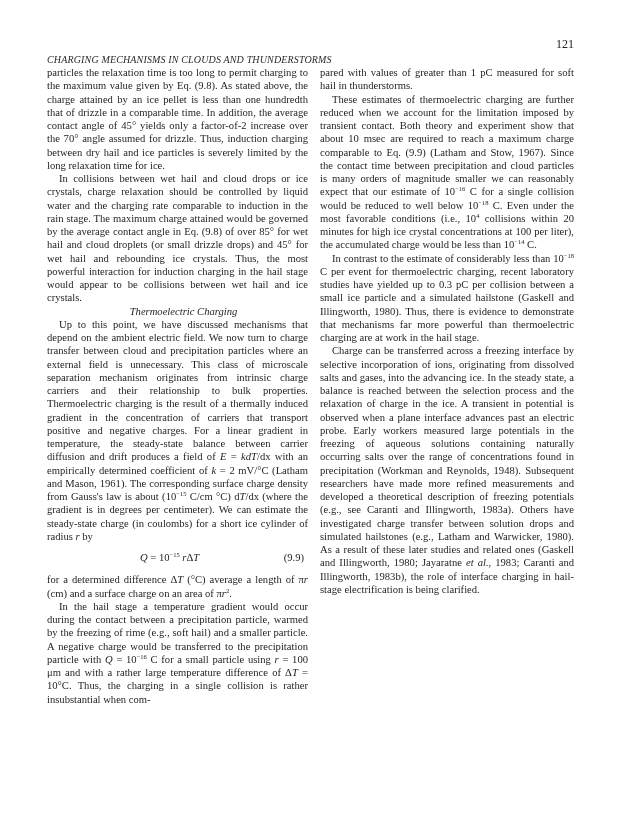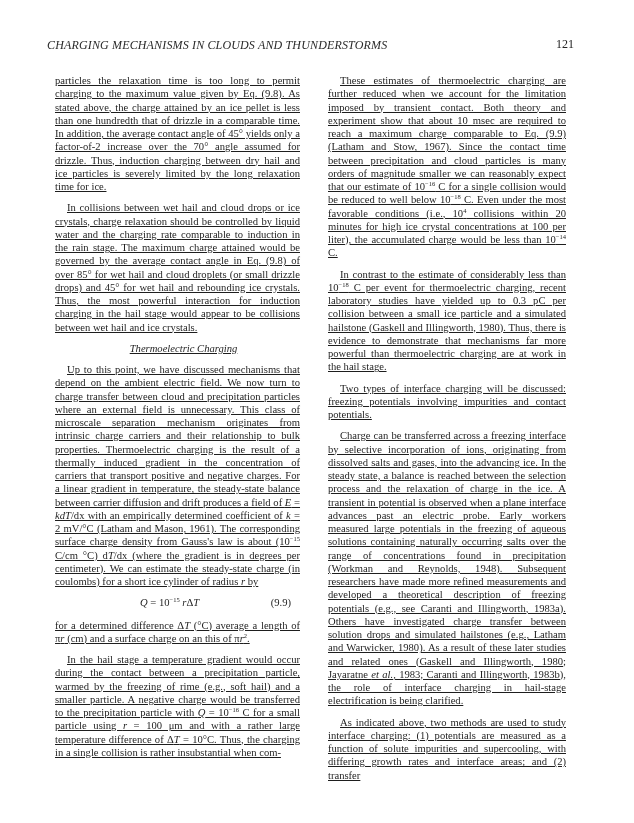--- a/index.html
+++ b/index.html
@@ -1,32 +1,32 @@
 <!DOCTYPE html>
 <html><head>
 <meta charset="utf-8">
 <style>
   html, body { margin: 0; padding: 0; background: #ffffff; }
   body { width: 634px; height: 823px; position: relative; overflow: hidden; }
   .page { position: absolute; left: 0; top: 0; width: 634px; height: 823px; background: #fff; color: #1c1c1c;
     font-family: "DejaVu Serif", "Liberation Serif", serif; }
   .running-head { position: absolute; left: 47px; top: 38px; width: 527px; height: 14px; }
-  .running-title { position: absolute; left: 0; top: 0; font-family: "Liberation Serif", serif; font-style: italic;
-    font-size: 12px; letter-spacing: 0.15px; color: #2a2a2a; white-space: nowrap; }
+  .running-title { position: absolute; left: 0; top: 16px; font-family: "Liberation Serif", serif; font-style: italic;
+    font-size: 10px; letter-spacing: 0.15px; color: #2a2a2a; white-space: nowrap; }
   .page-number { position: absolute; right: 0; top: -1px; font-family: "Liberation Serif", serif; font-size: 12px; color: #222; }
   .col { position: absolute; top: 66px; width: 261px; font-family: "Liberation Serif", serif; font-size: 10.6px;
     line-height: 13.25px; text-align: justify; hyphens: none; color: #1e1e1e; }
   .col-left { left: 47px; }
   .col-right { left: 320px; width: 254px; }
-  .col p { margin: 8px; text-indent: 12px; text-decoration: underline; }
+  .col p { margin: 0; text-indent: 12px; }
   .col p.noindent { text-indent: 0; }
   .heading { font-style: italic; margin: 18px 0 10px 12px; text-indent: 0; text-align: center; }
   .equation { position: relative; height: 13.25px; margin: 8px 0 9px 0; }
   .equation .eq-body { position: absolute; left: 93px; top: 0; white-space: nowrap; }
-  .equation .eq-num { position: absolute; right: 17px; top: 0; }
+  .equation .eq-num { position: absolute; right: 4px; top: 0; }
   sup { font-size: 6.5px; line-height: 0; vertical-align: 4px; }
   i { font-style: italic; }
 </style>
 </head>
 <body>
 
 <div class="page">
 
   <div class="running-head">
     <span class="running-title">CHARGING MECHANISMS IN CLOUDS AND THUNDERSTORMS</span>
@@ -39,32 +39,31 @@
 
     <p class="heading">Thermoelectric Charging</p>
 
     <p><span>Up to this point, we have discussed mechanisms that depend on the ambient electric field. We now turn to charge transfer between cloud and precipitation particles where an external field is unnecessary. This class of microscale separation mechanism originates from intrinsic charge carriers and their relationship to bulk properties. Thermoelectric charging is the result of a thermally induced gradient in the concentration of carriers that transport positive and negative charges. For a linear gradient in temperature, the steady-state balance between carrier diffusion and drift produces a field of </span><i>E</i><span> = </span><i>kdT</i><span>/dx with an empirically determined coefficient of </span><i>k</i><span> = 2 mV/°C (Latham and Mason, 1961). The corresponding surface charge density from Gauss's law is about (10</span><sup>−15</sup><span> C/cm °C) d</span><i>T</i><span>/dx (where the gradient is in degrees per centimeter). We can estimate the steady-state charge (in coulombs) for a short ice cylinder of radius </span><i>r</i><span> by</span></p>
 
     <div class="equation">
       <span class="eq-body"><i>Q</i><span> = 10</span><sup>−15</sup> <i>r</i><span>Δ</span><i>T</i></span>
       <span class="eq-num">(9.9)</span>
     </div>
 
-    <p class="noindent"><span>for a determined difference Δ</span><i>T</i><span> (°C) average a length of π</span><i>r</i><span> (cm) and a surface charge on an this of π</span><i>r</i><sup>2</sup><span>.</span></p>
+    <p class="noindent"><span>for a determined difference Δ</span><i>T</i><span> (°C) average a length of π</span><i>r</i><span> (cm) and a surface charge on an area of π</span><i>r</i><sup>2</sup><span>.</span></p>
 
     <p><span>In the hail stage a temperature gradient would occur during the contact between a precipitation particle, warmed by the freezing of rime (e.g., soft hail) and a smaller particle. A negative charge would be transferred to the precipitation particle with </span><i>Q</i><span> = 10</span><sup>−16</sup><span> C for a small particle using </span><i>r</i><span> = 100 μm and with a rather large temperature difference of Δ</span><i>T</i><span> = 10°C. Thus, the charging in a single collision is rather insubstantial when com-</span></p>
   </div>
 
   <div class="col col-right">
+    <p class="noindent">pared with values of greater than 1 pC measured for soft hail in thunderstorms.</p>
 
     <p><span>These estimates of thermoelectric charging are further reduced when we account for the limitation imposed by transient contact. Both theory and experiment show that about 10 msec are required to reach a maximum charge comparable to Eq. (9.9) (Latham and Stow, 1967). Since the contact time between precipitation and cloud particles is many orders of magnitude smaller we can reasonably expect that our estimate of 10</span><sup>−16</sup><span> C for a single collision would be reduced to well below 10</span><sup>−18</sup><span> C. Even under the most favorable conditions (i.e., 10</span><sup>4</sup><span> collisions within 20 minutes for high ice crystal concentrations at 100 per liter), the accumulated charge would be less than 10</span><sup>−14</sup><span> C.</span></p>
 
     <p><span>In contrast to the estimate of considerably less than 10</span><sup>−18</sup><span> C per event for thermoelectric charging, recent laboratory studies have yielded up to 0.3 pC per collision between a small ice particle and a simulated hailstone (Gaskell and Illingworth, 1980). Thus, there is evidence to demonstrate that mechanisms far more powerful than thermoelectric charging are at work in the hail stage.</span></p>
 
 
-    <p>Two types of interface charging will be discussed: freezing potentials involving impurities and contact potentials.</p>
 
     <p><span>Charge can be transferred across a freezing interface by selective incorporation of ions, originating from dissolved salts and gases, into the advancing ice. In the steady state, a balance is reached between the selection process and the relaxation of charge in the ice. A transient in potential is observed when a plane interface advances past an electric probe. Early workers measured large potentials in the freezing of aqueous solutions containing naturally occurring salts over the range of concentrations found in precipitation (Workman and Reynolds, 1948). Subsequent researchers have made more refined measurements and developed a theoretical description of freezing potentials (e.g., see Caranti and Illingworth, 1983a). Others have investigated charge transfer between solution drops and simulated hailstones (e.g., Latham and Warwicker, 1980). As a result of these later studies and related ones (Gaskell and Illingworth, 1980; Jayaratne </span><i>et al.</i><span>, 1983; Caranti and Illingworth, 1983b), the role of interface charging in hail-stage electrification is being clarified.</span></p>
 
-    <p>As indicated above, two methods are used to study interface charging: (1) potentials are measured as a function of solute impurities and supercooling, with differing growth rates and interface areas; and (2) transfer</p>
   </div>
 
 </div>
 
 </body></html>

